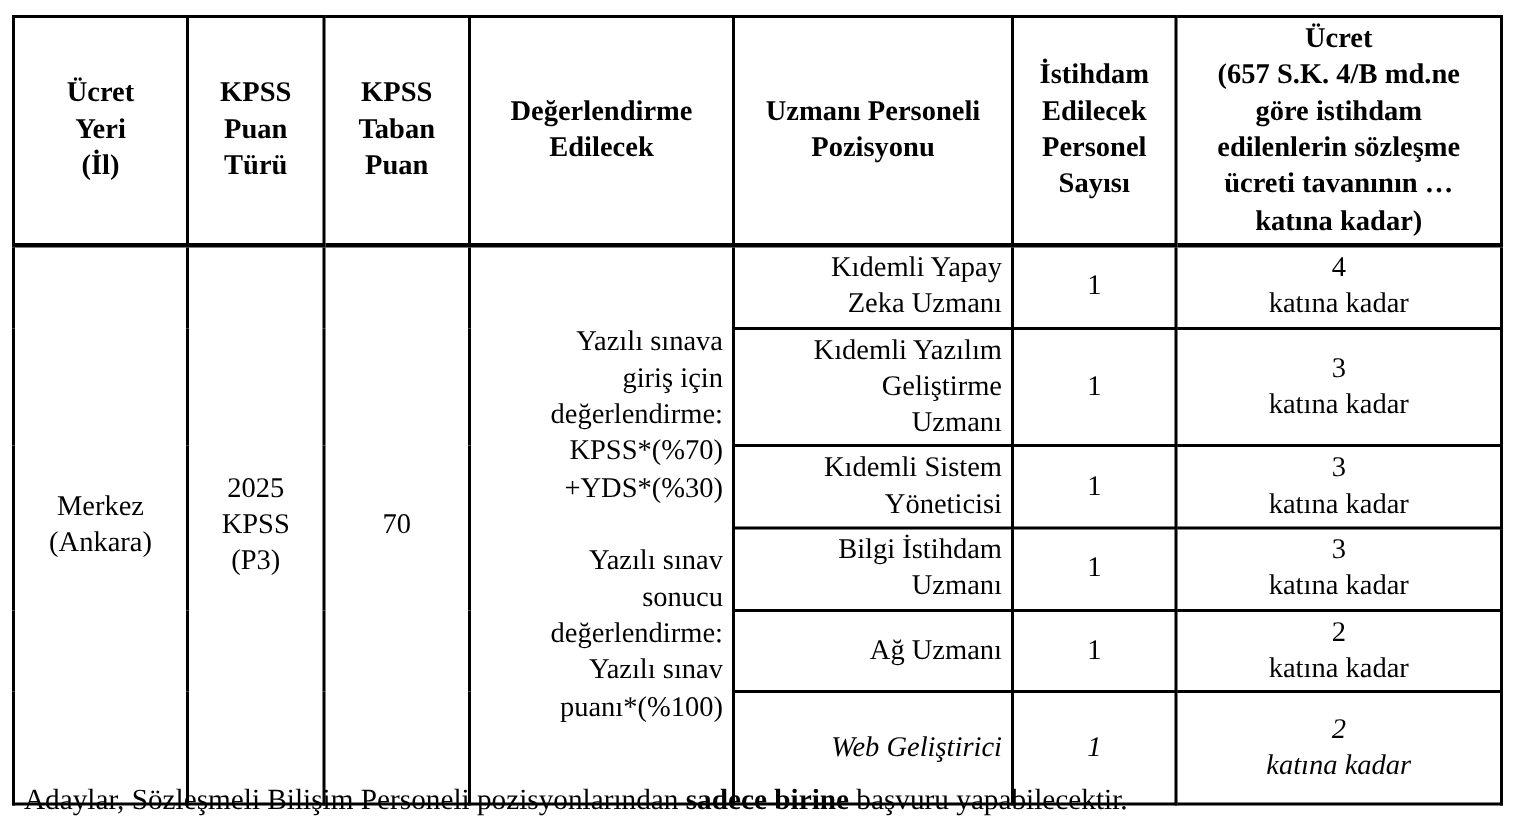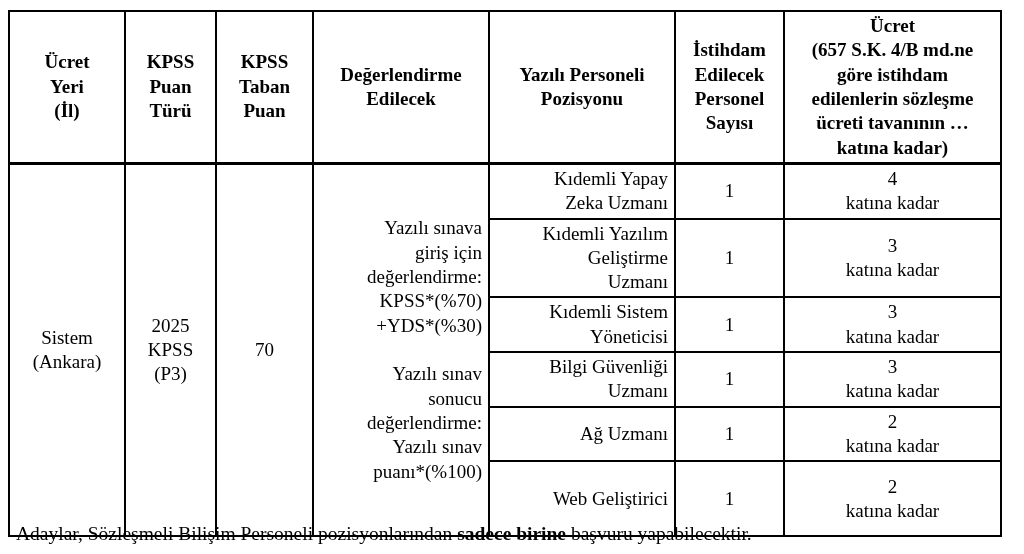--- a/index.html
+++ b/index.html
@@ -72,37 +72,37 @@
 Yeri
 (İl)</th>
         <th class="ac">KPSS
 Puan
 Türü</th>
         <th class="ac">KPSS
 Taban
 Puan</th>
         <th class="al">Değerlendirme
 Edilecek</th>
-        <th class="al">Yazılı Personeli
+        <th class="al">Uzmanı Personeli
 Pozisyonu</th>
         <th class="ac">İstihdam
 Edilecek
 Personel
 Sayısı</th>
         <th class="ac">Ücret
 (657 S.K. 4/B md.ne
 göre istihdam
 edilenlerin sözleşme
 ücreti tavanının …
 katına kadar)</th>
       </tr>
     </thead>
     <tbody>
       <tr style="height:55px;">
-        <td class="ac" rowspan="6">Sistem
+        <td class="ac" rowspan="6">Merkez
 (Ankara)</td>
         <td class="ac" rowspan="6">2025
 KPSS
 (P3)</td>
         <td class="ac" rowspan="6">70</td>
         <td class="al" rowspan="6">Yazılı sınava
 giriş için
 değerlendirme:
 KPSS*(%70)
 +YDS*(%30)
@@ -127,33 +127,33 @@
 katına kadar</td>
       </tr>
       <tr style="height:49px;">
         <td class="al">Kıdemli Sistem
 Yöneticisi</td>
         <td class="ac">1</td>
         <td class="ac">3
 katına kadar</td>
       </tr>
       <tr style="height:51px;">
-        <td class="al">Bilgi Güvenliği
+        <td class="al">Bilgi İstihdam
 Uzmanı</td>
         <td class="ac">1</td>
         <td class="ac">3
 katına kadar</td>
       </tr>
       <tr style="height:52px;">
         <td class="al">Ağ Uzmanı</td>
         <td class="ac">1</td>
         <td class="ac">2
 katına kadar</td>
       </tr>
-      <tr style="height:75px;">
+      <tr style="height:75px;font-style:italic;">
         <td class="al">Web Geliştirici</td>
         <td class="ac">1</td>
         <td class="ac">2
 katına kadar</td>
       </tr>
     </tbody>
   </table>
 
   <div class="footnote">
     <span>Adaylar, Sözleşmeli Bilişim Personeli pozisyonlarından </span><b>sadece birine</b><span> başvuru yapabilecektir.</span>

